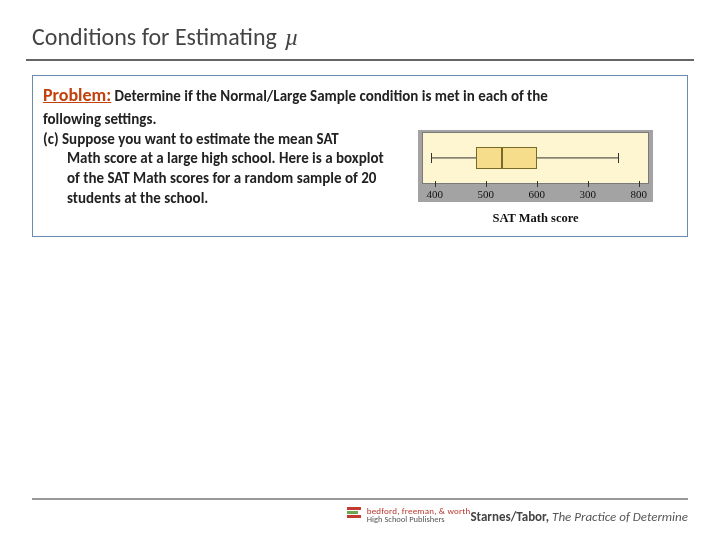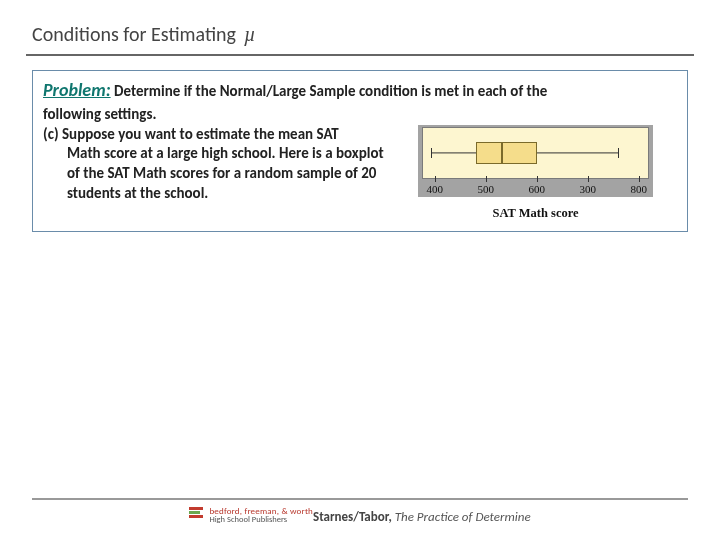--- a/index.html
+++ b/index.html
@@ -1,40 +1,40 @@
 <!DOCTYPE html>
 <html><head>
 <meta charset="utf-8">
 <style>
   * { margin: 0; padding: 0; box-sizing: border-box; }
   html, body { width: 720px; height: 540px; font-family: Calibri, "Segoe UI", Arial, sans-serif; background: #fff; color: #222; }
   .slide { position: relative; width: 720px; height: 540px; padding: 22px 32px 0 32px; }
-  .title-row { display: flex; align-items: baseline; font-size: 20px; font-weight: 400; color: #444; margin-bottom: 8px; }
+  .title-row { display: flex; align-items: baseline; font-size: 24px; font-weight: 400; color: #444; margin-bottom: 8px; }
   .title-mu { font-family: Georgia, "Times New Roman", serif; font-style: italic; margin-left: 8px; }
   .title-rule { height: 2px; background: #666; margin: 0 -6px 14px -6px; }
   .problem-box { border: 1.5px solid #6a8caa; padding: 8px 10px 10px 10px; font-size: 15px; line-height: 1.32; }
-  .problem-lead { color: #0f766e; font-weight: 700; text-decoration: underline; font-size: 18px; font-style: italic; }
+  .problem-lead { color: #c2410c; font-weight: 700; text-decoration: underline; font-size: 18px; }
   .problem-top { margin-bottom: 2px; }
   .problem-body { display: flex; align-items: flex-start; gap: 25px; }
   .problem-text { flex: 1 1 auto; max-width: 350px; font-weight: 600; }
   .problem-text .indent { padding-left: 24px; display: block; }
   .chart-wrap { flex: 0 0 235px; font-family: "Times New Roman", serif; font-size: 12px; }
   .chart-area { position: relative; width: 235px; height: 72px; background: #a3a3a3; }
   .chart-frame { position: absolute; left: 4px; top: 2px; right: 4px; bottom: 18px; background: #fdf6d0; border: 1px solid #7a7a7a; }
   .whisker-line { position: absolute; top: 50%; height: 1.2px; background: #333; transform: translateY(-50%); }
   .whisker-cap { position: absolute; width: 1.2px; height: 10px; background: #333; top: 50%; transform: translateY(-50%); }
   .box { position: absolute; top: 28%; height: 44%; background: #f5dd8b; border: 1px solid #7a6a2a; }
   .median { position: absolute; top: 28%; height: 44%; width: 1.2px; background: #7a6a2a; }
   .xaxis { position: absolute; left: 4px; right: 4px; bottom: 18px; height: 1px; }
   .tick { position: absolute; bottom: -3px; width: 1px; height: 6px; background: #333; }
   .tick-label { position: absolute; bottom: -18px; font-size: 11px; transform: translateX(-50%); color: #111; }
   .axis-title { text-align: center; font-weight: 600; font-size: 12.5px; margin-top: 8px; color: #111; }
   .footer { position: absolute; left: 0; right: 0; bottom: 16px; padding: 0 32px; }
   .footer-rule { height: 1.5px; background: #999; margin-bottom: 6px; }
-  .footer-row { display: flex; justify-content: center; align-items: flex-end; }
+  .footer-row { display: flex; justify-content: flex-end; align-items: flex-end; }
   .publisher { display: flex; align-items: flex-start; gap: 6px; }
   .pub-mark { display: flex; flex-direction: column; gap: 1px; padding-top: 1px; }
   .pub-mark span { display: block; width: 14px; height: 3px; background: #c23b2e; }
   .pub-mark span.g { background: #6aa84f; width: 11px; }
   .pub-text { font-size: 9px; line-height: 1.05; color: #b7352a; }
   .pub-text .line1 { letter-spacing: 0.2px; }
   .pub-text .line2 { color: #555; font-size: 8.5px; }
   .attribution { font-size: 13px; color: #555; }
   .attribution .authors { font-weight: 700; color: #444; }
   .attribution .book { font-style: italic; }

